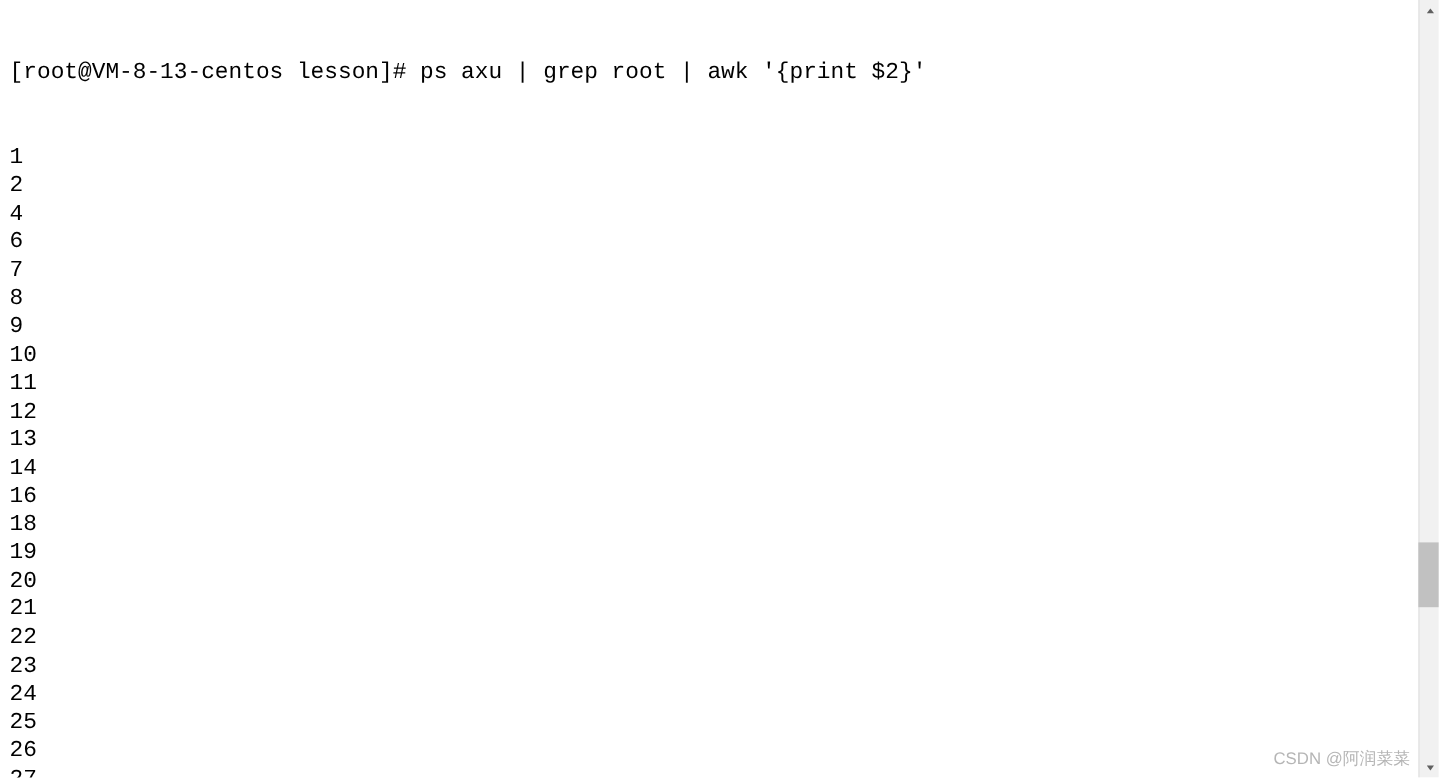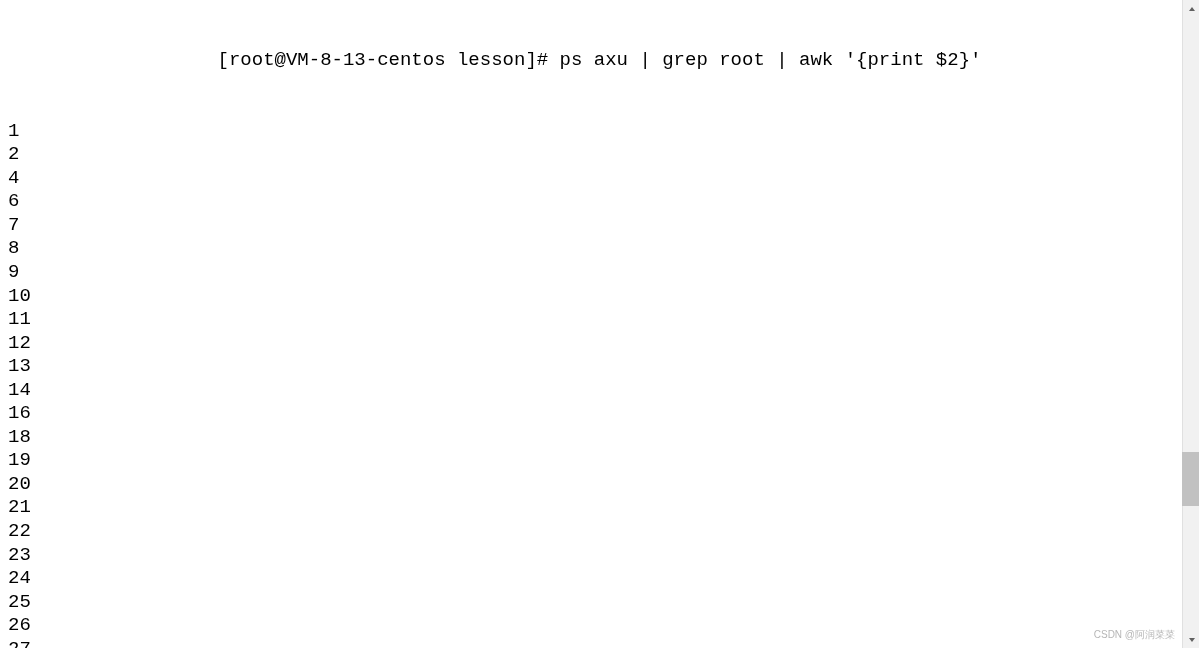--- a/index.html
+++ b/index.html
@@ -23,21 +23,20 @@
       position: relative;
     }
     .terminal-content {
       padding: 2px 8px;
       line-height: 1.24;
       white-space: pre;
       font-family: "Courier New", "SimSun", monospace;
     }
     .prompt-line {
       display: block;
-      text-align: center;
     }
     .output-line {
       display: block;
     }
     .scrollbar {
       position: absolute;
       right: 0;
       top: 0;
       width: 17px;
       height: 100%;
@@ -73,21 +72,21 @@
       right: 0;
       width: 17px;
       height: 54px;
       top: 452px;
       background: #c1c1c1;
     }
     .watermark {
       position: absolute;
       bottom: 6px;
       right: 24px;
-      font-size: 10px;
+      font-size: 14px;
       color: rgba(120, 120, 120, 0.55);
       font-family: Arial, "Microsoft YaHei", sans-serif;
     }
   </style>
 </head>
 <body>
 
 <div class="terminal-container">
   <div class="terminal-content">
     <span class="prompt-line">[root@VM-8-13-centos lesson]# ps axu | grep root | awk '{print $2}'</span>

